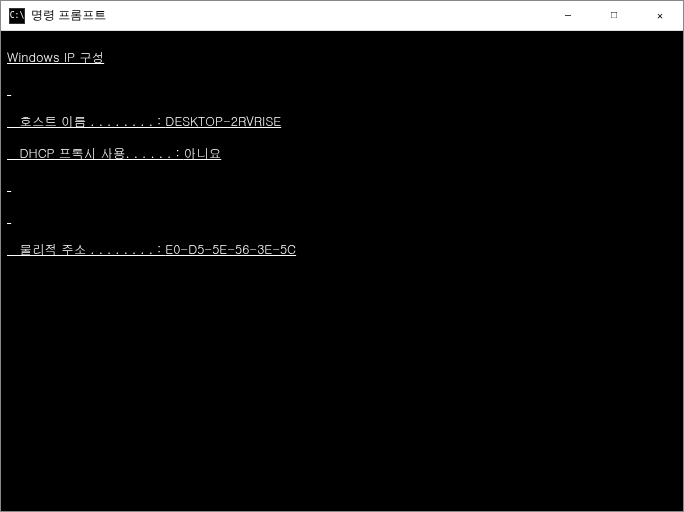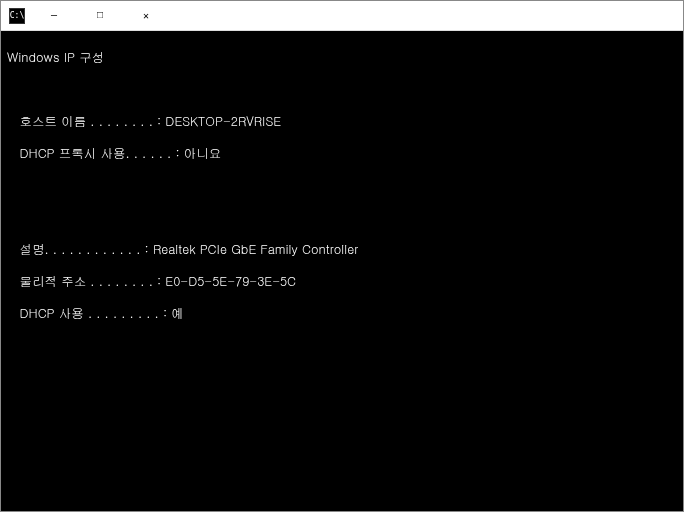--- a/index.html
+++ b/index.html
@@ -64,47 +64,47 @@
     .terminal {
       flex: 1;
       background: #000;
       color: #fff;
       padding: 2px 6px;
       font-size: 12.5px;
       line-height: 16px;
       overflow: hidden;
       white-space: pre;
       font-family: 'Consolas', 'Gulim', monospace;
+      text-decoration: underline;
     }
     .line {
       white-space: pre;
     }
   </style>
 </head>
 <body>
 
 <div class="window">
   <div class="titlebar">
     <div class="app-icon">C:\</div>
+    <div class="title">명령 프롬프트</div>
     <div class="window-controls">
       <div class="win-btn">—</div>
       <div class="win-btn">□</div>
       <div class="win-btn">✕</div>
     </div>
   </div>
   <div class="terminal">
 <div class="line">Windows IP 구성</div>
 <div class="line"> </div>
 <div class="line"><span>   호스트 이름 . . . . . . . . : </span><span>DESKTOP-2RVRISE</span></div>
 <div class="line"><span>   DHCP 프록시 사용. . . . . . : </span><span>아니요</span></div>
 <div class="line"> </div>
 <div class="line"> </div>
-<div class="line"><span>   설명. . . . . . . . . . . . : </span><span>Realtek PCIe GbE Family Controller</span></div>
-<div class="line"><span>   물리적 주소 . . . . . . . . : </span><span>E0-D5-5E-79-3E-5C</span></div>
-<div class="line"><span>   DHCP 사용 . . . . . . . . . : </span><span>예</span></div>
+<div class="line"><span>   물리적 주소 . . . . . . . . : </span><span>E0-D5-5E-56-3E-5C</span></div>
 
 
 
 
 
 
 
 
 
 

